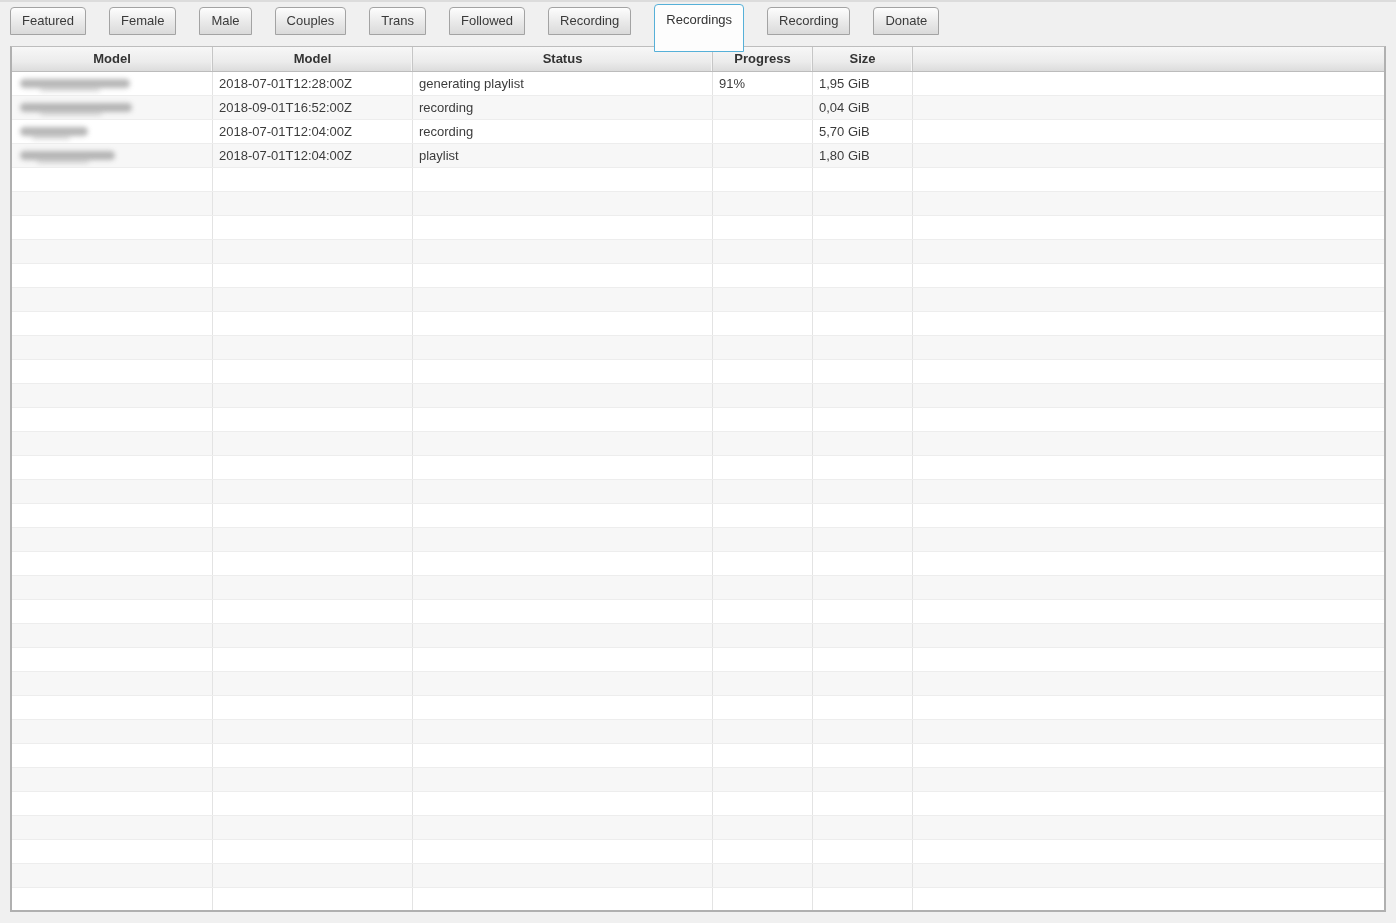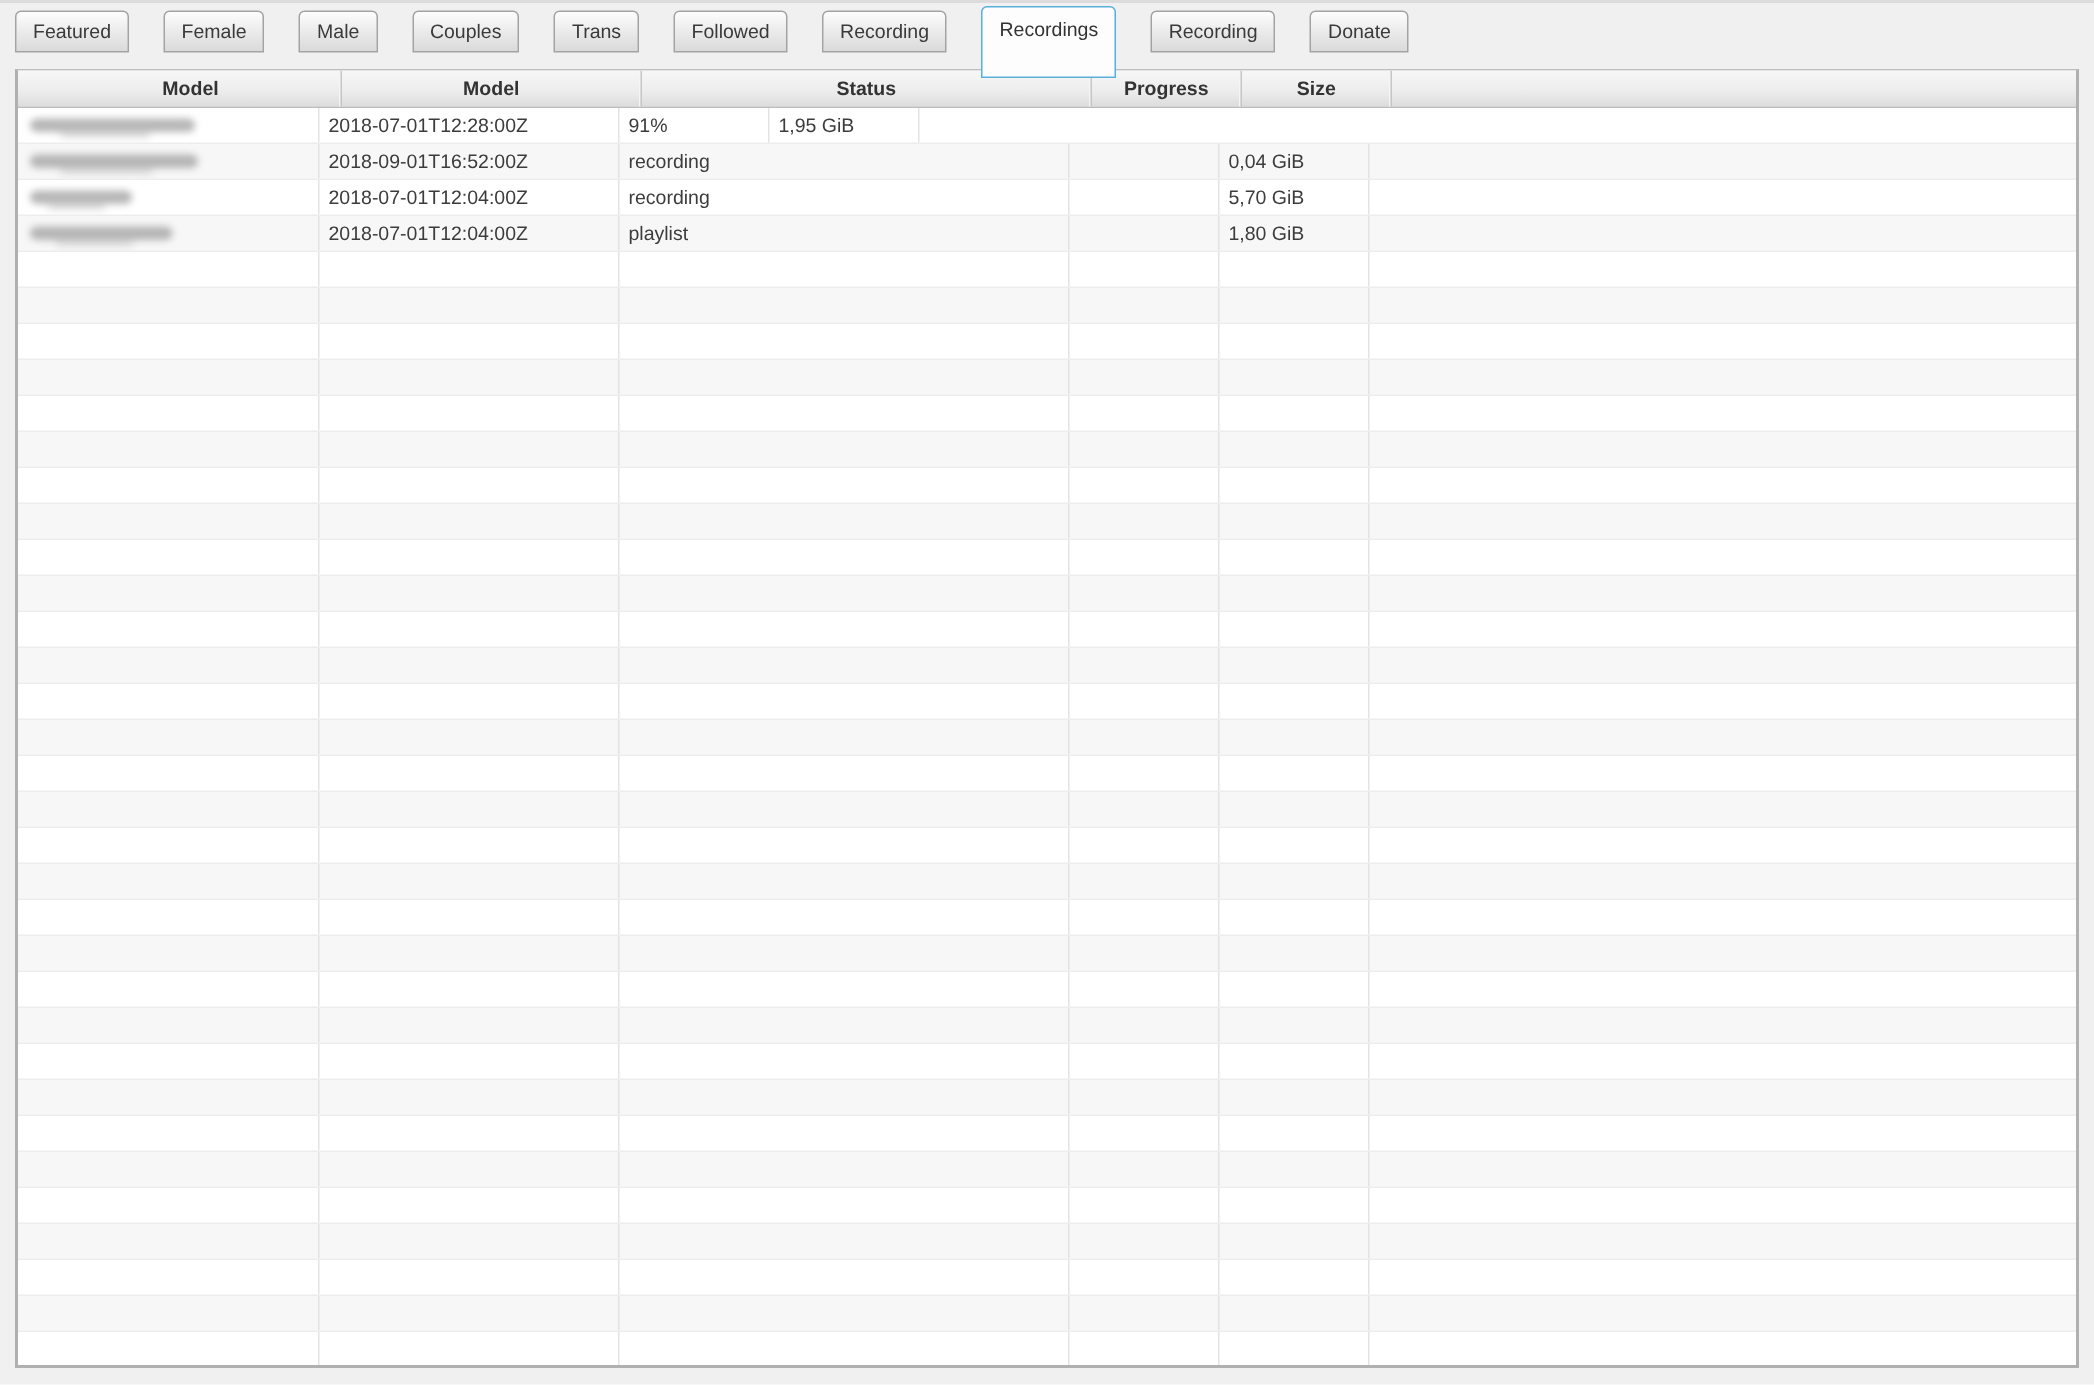--- a/index.html
+++ b/index.html
@@ -50,21 +50,20 @@
     position:absolute;left:10px;top:46px;right:10px;bottom:11px;
     border:2px solid #b0b0b0;border-top:1px solid #bdbdbd;
     background:#fff;
     overflow:hidden;
     display:flex;flex-direction:column;
   }
   .thead{
     display:flex;flex:0 0 25px;
     background:linear-gradient(#f7f7f7,#ececec 60%,#dcdcdc);
     border-bottom:1px solid #bcbcbc;
-    padding-left:15px;
   }
   .hcell{
     font-weight:bold;color:var(--header-text);
     text-align:center;line-height:24px;
     border-right:1px solid #c6c6c6;
     box-shadow:inset -1px 0 0 #f5f5f5;
     overflow:hidden;white-space:nowrap;
     cursor:pointer;
   }
   .hcell.c5{border-right:none;box-shadow:none;}
@@ -129,20 +128,21 @@
       <div class="hcell c3">Progress</div>
       <div class="hcell c4">Size</div>
       <div class="hcell c5"></div>
     </div>
   <div class="tbody">
       <div class="trow">
         <div class="tcell c0">
           <div class="blur-blob" style="width: 110px;"></div>
         </div>
         <div class="tcell c1">2018-07-01T12:28:00Z</div>
+        <div class="tcell c2">generating playlist</div>
         <div class="tcell c3">91%</div>
         <div class="tcell c4">1,95 GiB</div>
         <div class="tcell c5"></div>
       </div>
       <div class="trow">
         <div class="tcell c0">
           <div class="blur-blob" style="width: 112px;"></div>
         </div>
         <div class="tcell c1">2018-09-01T16:52:00Z</div>
         <div class="tcell c2">recording</div>

